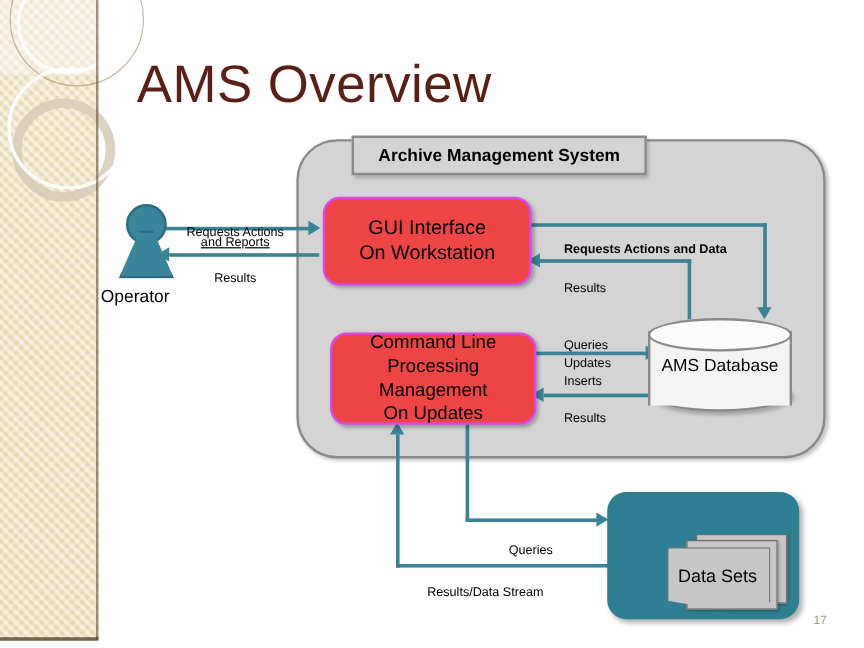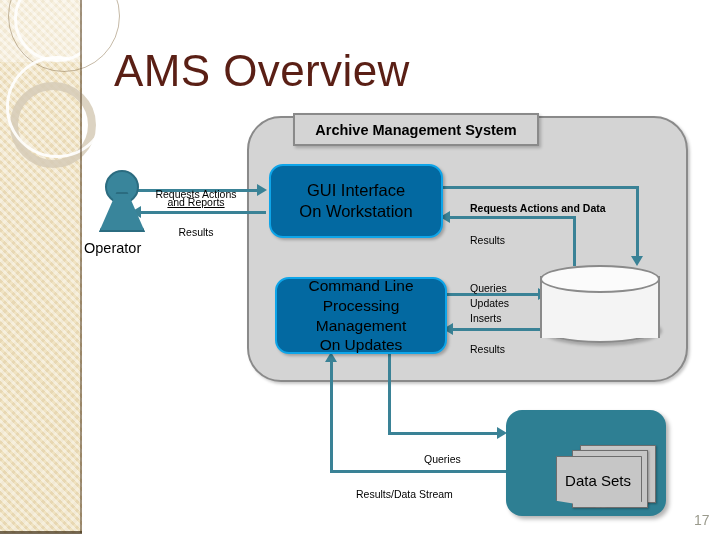--- a/index.html
+++ b/index.html
@@ -116,22 +116,22 @@
   .ams-title-box span {
     font-size: 14.5px;
     color: #000;
     font-weight: bold;
     white-space: nowrap;
   }
 
   
   .proc-box {
     position: absolute;
-    background: #0369a1;
-    border: 2px solid #0ea5e9;
+    background: #ef4444;
+    border: 2px solid #d946ef;
     border-radius: 14px;
     box-shadow: 2px 2px 3px rgba(0,0,0,.25);
     display: flex;
     flex-direction: column;
     align-items: center;
     justify-content: center;
     color: #000;
     line-height: 1.28;
     text-align: center;
   }
@@ -272,22 +272,22 @@
     color: #000;
     white-space: nowrap;
     line-height: 1.22;
     margin-top: 32px;
   }
   .edge-lbl.c { text-align: center; }
 
   
   .page-num {
     position: absolute;
-    left: 694px; top: 512px;
-    font-size: 14px;
+    left: 678px; top: 512px;
+    font-size: 10px;
     color: #9a9a8c;
   }
 </style>
 </head>
 <body>
 
 <div id="slide">
 
   <div class="sidebar">
     <div class="deco-white-band"></div>
@@ -354,20 +354,21 @@
   <div class="proc-box cli-box">
     <div>Command Line</div>
     <div>Processing Management</div>
     <div>On Updates</div>
   </div>
 
   <div class="db">
     <div class="db-bottom"></div>
     <div class="db-body"></div>
     <div class="db-top"></div>
+    <div class="db-label">AMS Database</div>
   </div>
 
   <div class="archives">
     <div class="ds-sheet ds3"></div>
     <div class="ds-sheet ds2"></div>
     <div class="ds-sheet ds1"></div>
     <div class="ds-label">Data Sets</div>
   </div>
 
   <div class="operator-head"></div>

